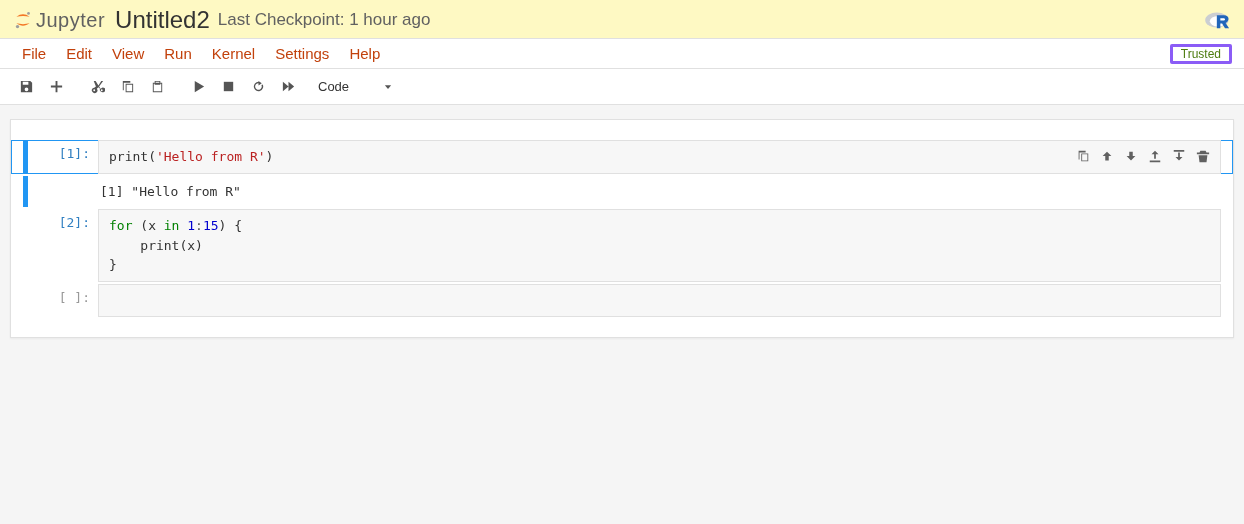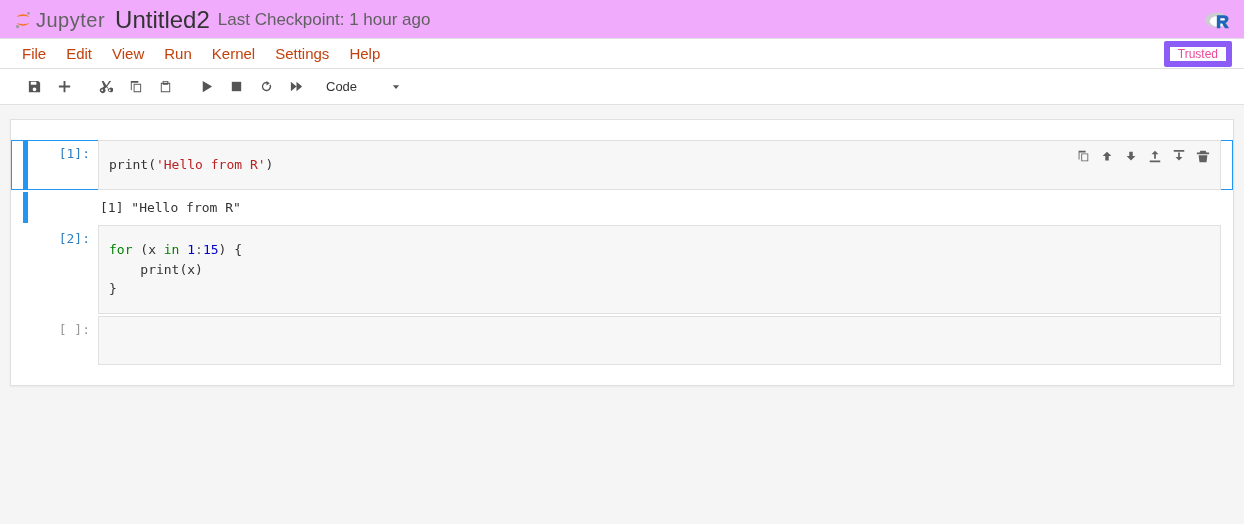--- a/index.html
+++ b/index.html
@@ -1,49 +1,49 @@
 <!DOCTYPE html>
 <html><head>
   <meta charset="utf-8">
   <style>
     * { margin: 0; padding: 0; box-sizing: border-box; }
     body { font-family: -apple-system, BlinkMacSystemFont, "Segoe UI", Helvetica, Arial, sans-serif; font-size: 13px; background: #f5f5f5; color: #333; }
-    .header { display: flex; align-items: center; padding: 6px 12px 4px 12px; background: #f0abfc; border-bottom: 1px solid #e0e0e0; }
+    .header { display: flex; align-items: center; padding: 6px 12px 4px 12px; background: #fef9c3; border-bottom: 1px solid #e0e0e0; }
     .logo { display: flex; align-items: center; gap: 2px; margin-right: 10px; }
     .logo-icon { width: 22px; height: 22px; }
     .logo-text { font-size: 20px; color: #616161; font-weight: 400; letter-spacing: 0.5px; }
     .title { font-size: 24px; color: #333; margin-right: 8px; }
     .checkpoint { font-size: 17px; color: #616161; }
     .spacer { flex: 1; }
     .kernel-logo { width: 28px; height: 24px; }
     .menubar { display: flex; align-items: center; padding: 0 12px; background: #fff; border-bottom: 1px solid #e0e0e0; height: 30px; }
     .menu-item { padding: 6px 10px; font-size: 15px; color: #c2410c; cursor: pointer; }
-    .trusted { border: 6px solid #8b5cf6; border-radius: 2px; padding: 0 8px; font-size: 12px; color: #ec4899; }
-    .toolbar { display: flex; align-items: center; padding: 4px 20px; background: #fff; border-bottom: 1px solid #e0e0e0; height: 36px; gap: 2px; }
+    .trusted { border: 3px solid #8b5cf6; border-radius: 2px; padding: 0 8px; font-size: 12px; color: #4d7c0f; }
+    .toolbar { display: flex; align-items: center; padding: 4px 12px; background: #fff; border-bottom: 1px solid #e0e0e0; height: 36px; gap: 2px; }
     .tb-btn { width: 28px; height: 26px; display: flex; align-items: center; justify-content: center; cursor: pointer; color: #555; border-radius: 2px; }
     .tb-btn svg { width: 15px; height: 15px; fill: currentColor; }
     .tb-sep { width: 1px; height: 18px; background: transparent; margin: 0 4px; }
     .celltype { display: flex; align-items: center; gap: 4px; padding: 2px 8px; margin-left: 6px; cursor: pointer; }
     .celltype svg { width: 10px; height: 10px; fill: #555; }
     .right-tools { display: flex; align-items: center; gap: 6px; }
     .jlab-link { display: flex; align-items: center; gap: 4px; color: #555; font-size: 13px; cursor: pointer; }
     .jlab-link svg { width: 13px; height: 13px; fill: currentColor; }
     .kernel-name { font-size: 13px; color: #333; }
     .kernel-ind { width: 14px; height: 14px; border: 1.5px solid #555; border-radius: 50%; }
     .notebook-wrap { padding: 14px 10px; }
     .notebook { background: #fff; border: 1px solid #e0e0e0; box-shadow: 0 1px 2px rgba(0,0,0,0.05); padding: 18px 0 18px 0; }
     .cell { display: flex; position: relative; margin: 2px 0; }
     .cell-marker { width: 5px; background: transparent; margin-left: 12px; }
     .cell.active .cell-marker { background: #2196f3; }
     .cell.selected { outline: 1px solid #2196f3; outline-offset: -1px; margin-left: 0; margin-right: 0; }
     .cell.selected .cell-marker { margin-left: 12px; }
     .prompt { width: 70px; text-align: right; padding: 6px 8px 0 0; font-family: "Menlo","Consolas",monospace; font-size: 13px; color: #307fc1; flex-shrink: 0; }
     .prompt.out-prompt { color: #999; }
     .cell-body { flex: 1; margin-right: 12px; }
-    .input-area { background: #f7f7f7; border: 1px solid #e0e0e0; padding: 14px 10px; font-family: "Menlo","Consolas",monospace; font-size: 13px; line-height: 1.5; white-space: pre; position: relative; }
+    .input-area { background: #f7f7f7; border: 1px solid #e0e0e0; padding: 6px 10px; font-family: "Menlo","Consolas",monospace; font-size: 13px; line-height: 1.5; white-space: pre; position: relative; }
     .output-area { padding: 6px 2px; font-family: "Menlo","Consolas",monospace; font-size: 13px; line-height: 1.5; white-space: pre; }
     .out-body { flex: 1; margin-right: 12px; }
     .cell-toolbar { position: absolute; top: 4px; right: 6px; display: none; gap: 2px; background: #f7f7f7; }
     .cell.selected .cell-toolbar { display: flex; }
     .ct-btn { width: 22px; height: 22px; display: flex; align-items: center; justify-content: center; cursor: pointer; color: #616161; }
     .ct-btn svg { width: 14px; height: 14px; fill: currentColor; }
     
     .r-fn { color: #333; }
     .r-str { color: #ba2121; }
     .r-kw { color: #008000; font-weight: normal; }

